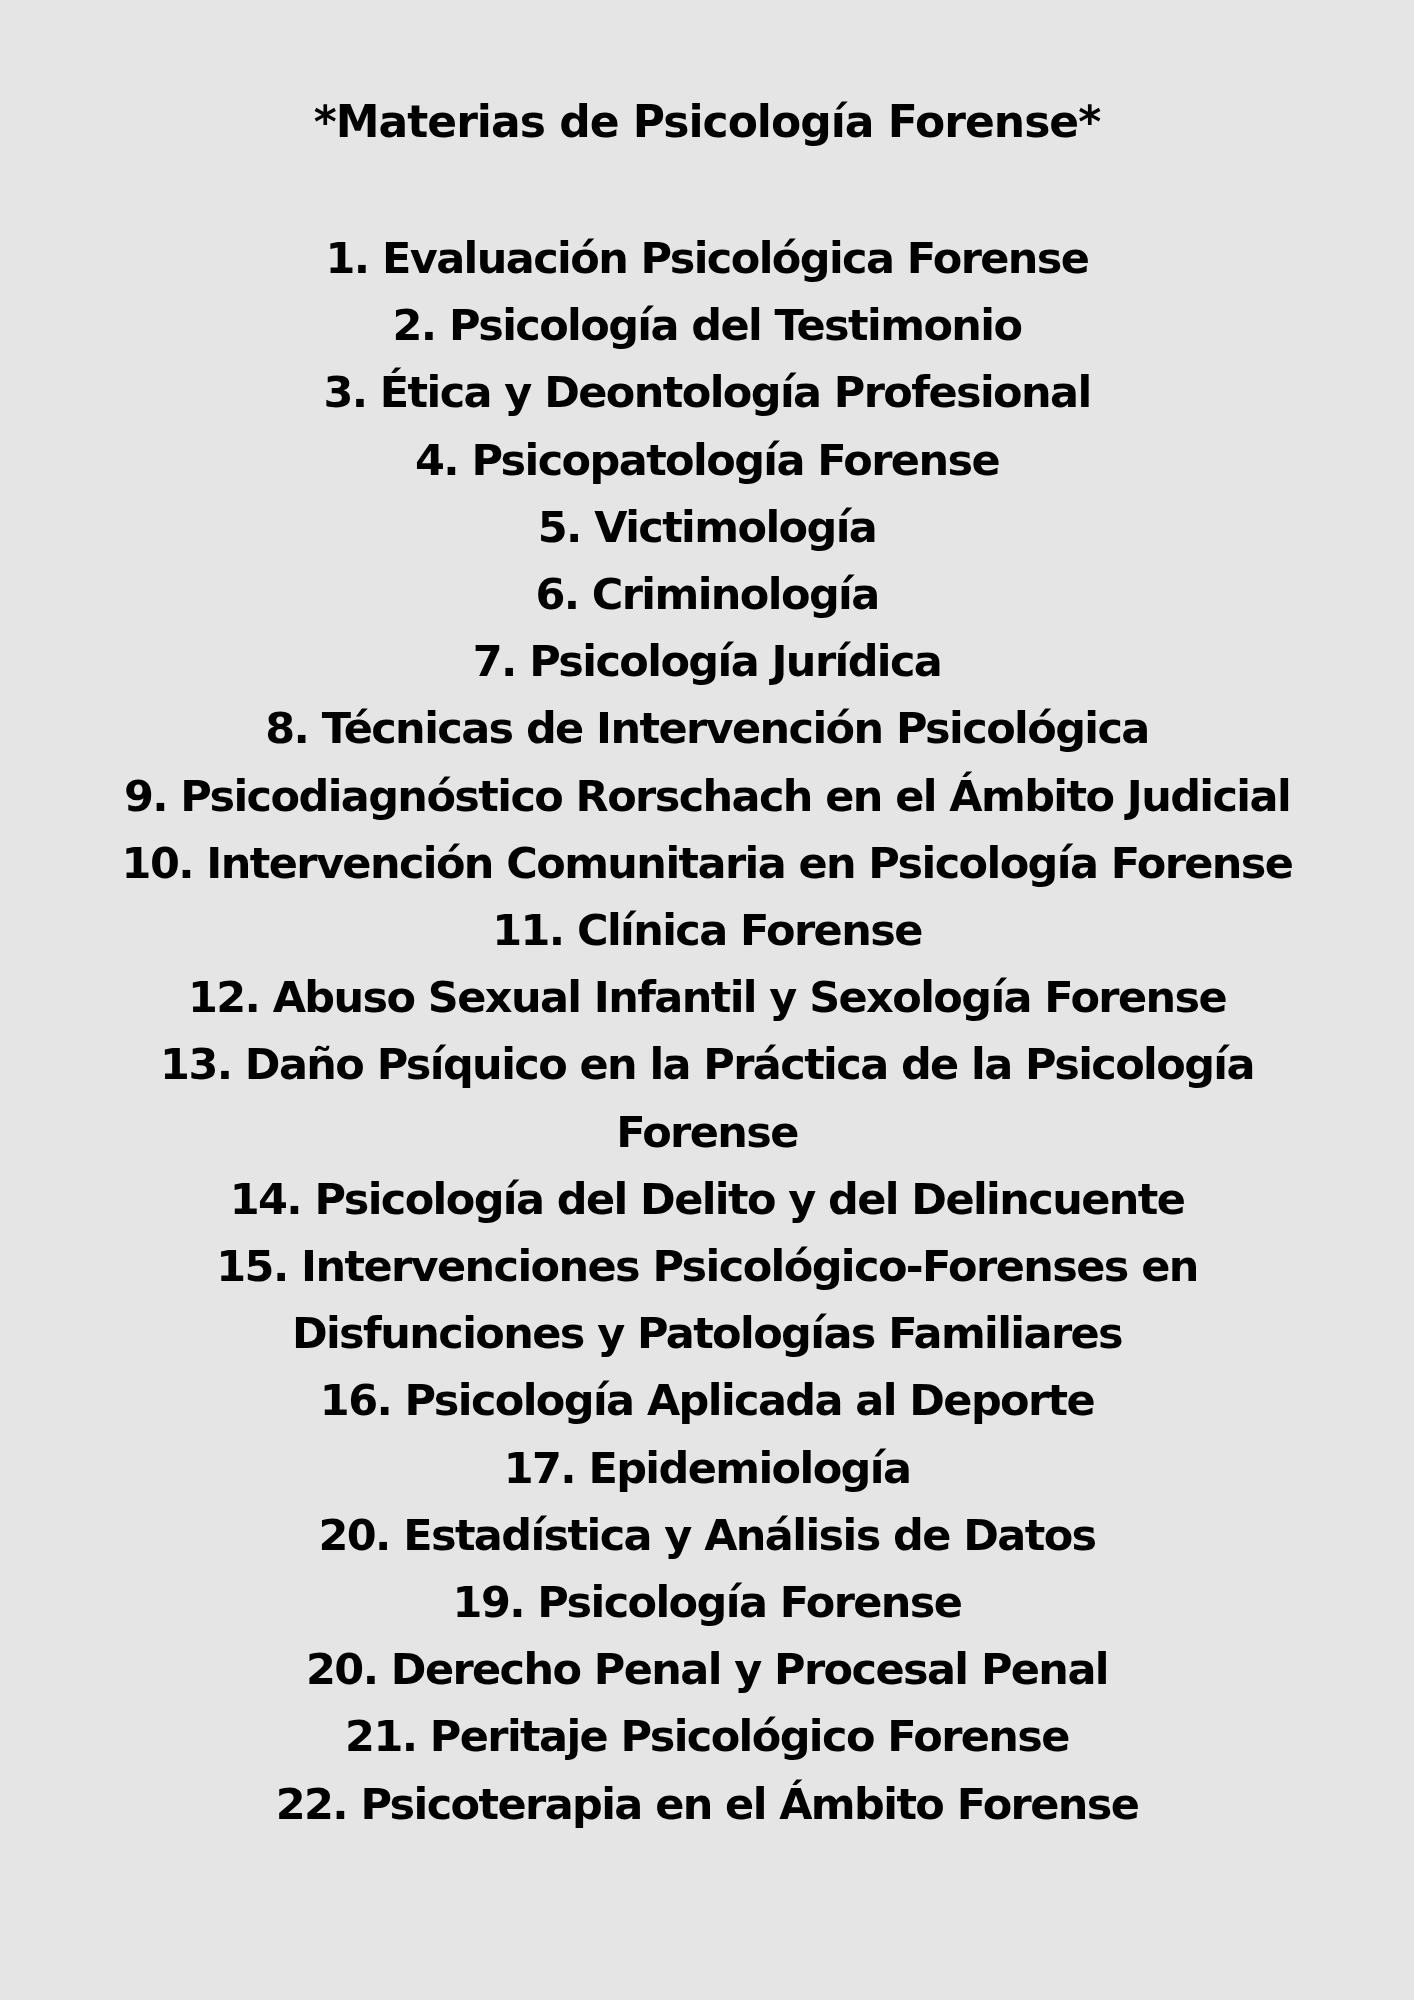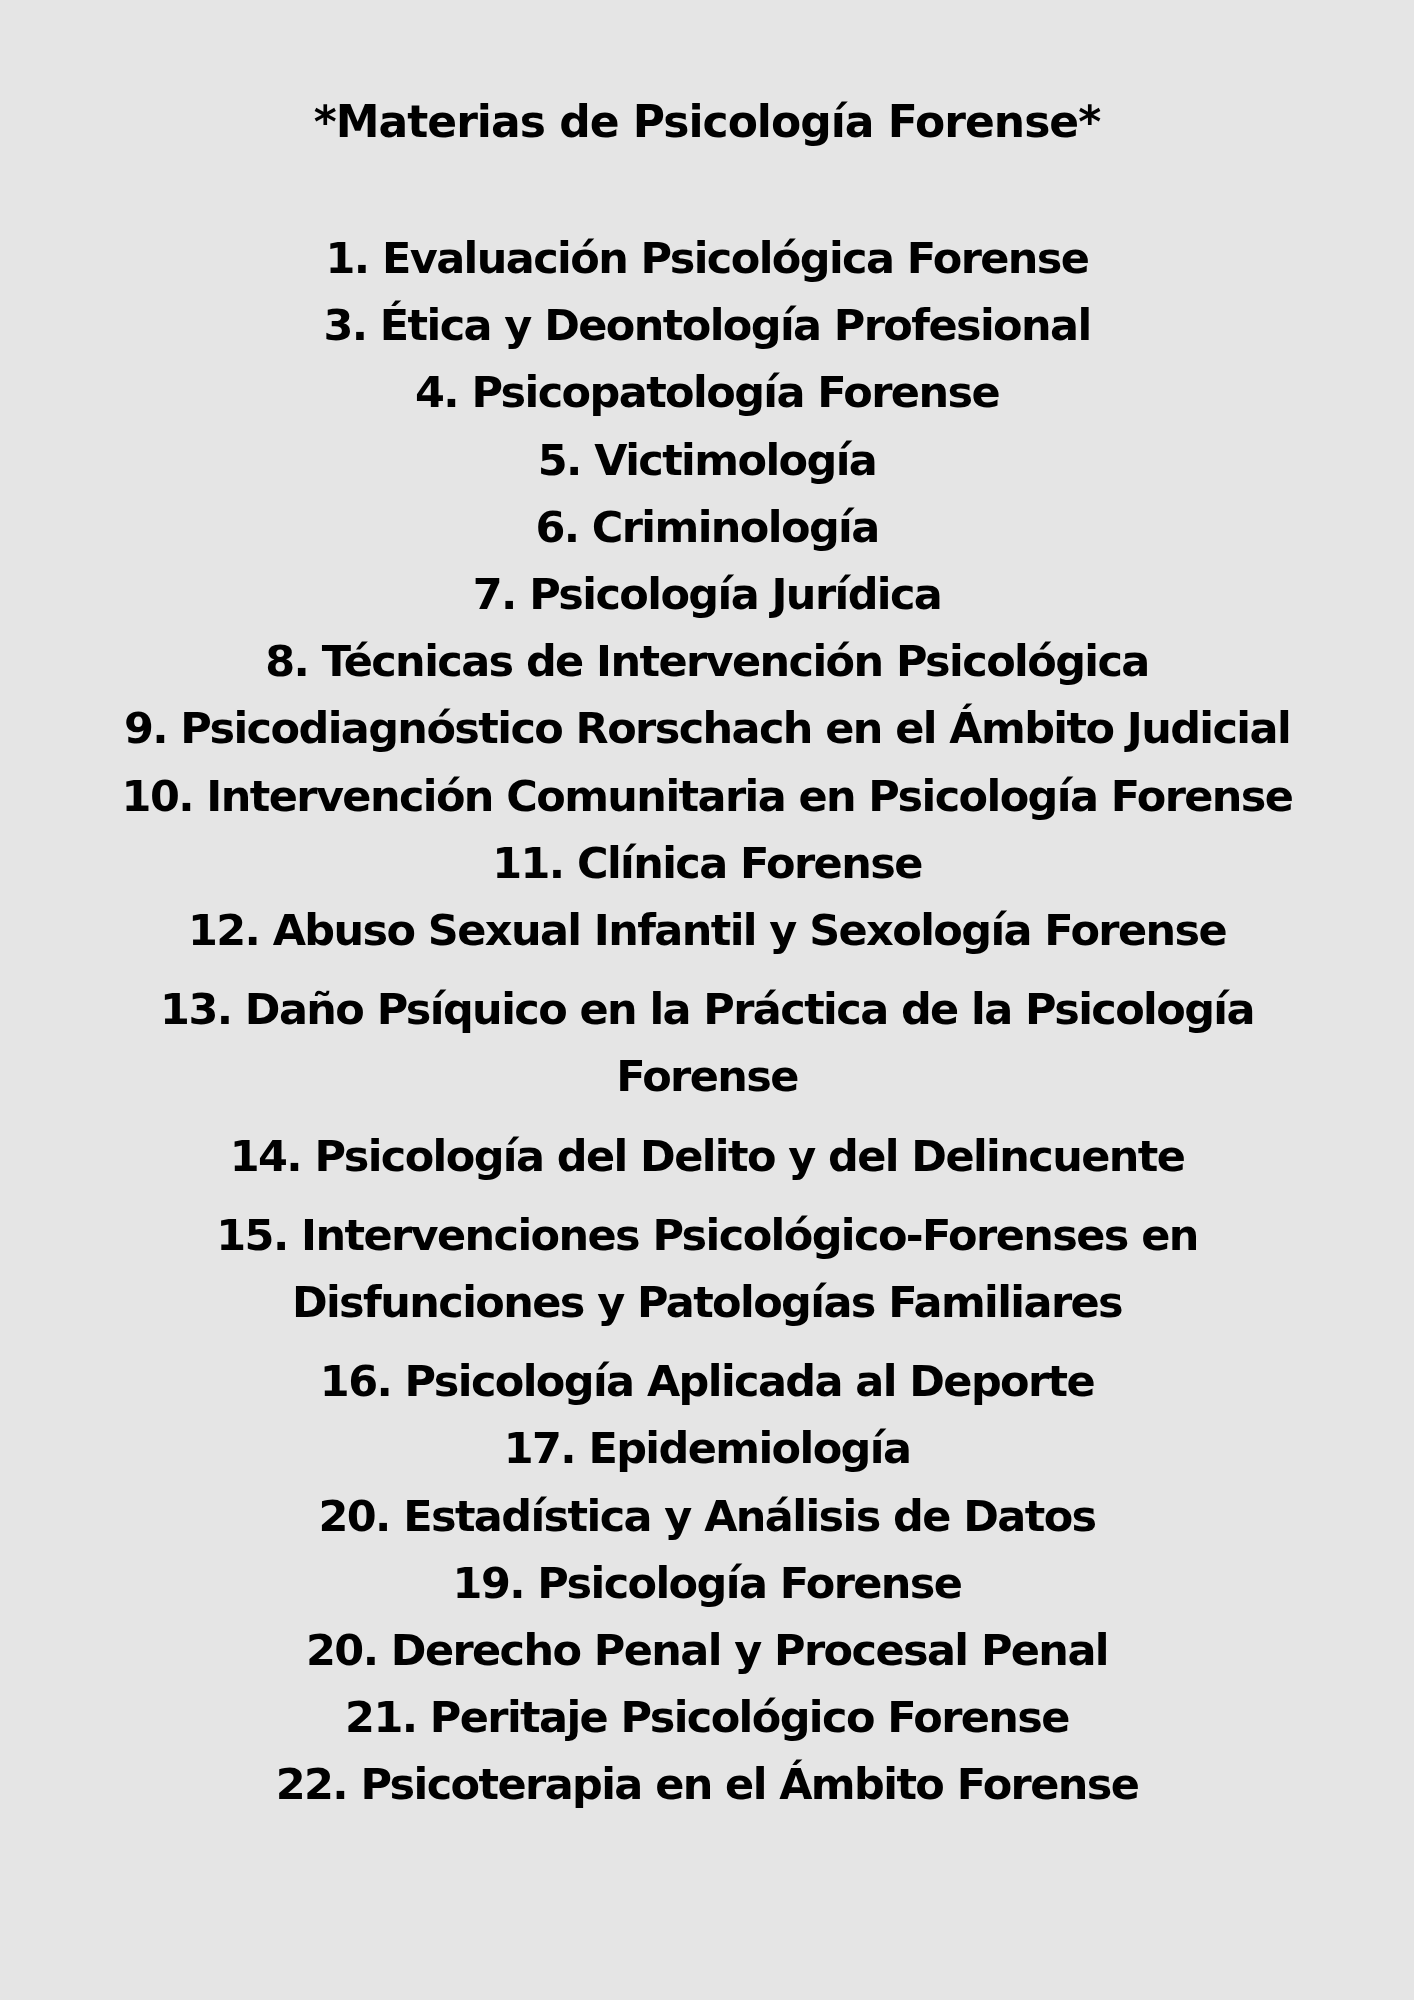--- a/index.html
+++ b/index.html
@@ -15,29 +15,30 @@
       font-size: 44px; line-height: 60px; letter-spacing: -1px;
     }
     .list {
       position: absolute; left: 40px; width: 1334px; top: 225px;
       margin: 0; padding: 0; list-style: none;
     }
     .list li {
       font-size: 43px; line-height: 67.2px; letter-spacing: -1.6px;
       white-space: normal;
     }
-    .list li.wrap { width: 1160px; margin: 12px auto; }
+    .list li.wrap { width: 1160px; margin: 0 auto; }
   </style>
 </head>
 <body>
 
 <div class="page">
   <div class="title">*Materias de Psicología Forense*</div>
   <ul class="list">
     <li>1. Evaluación Psicológica Forense</li>
+    <li>2. Psicología del Testimonio</li>
     <li>3. Ética y Deontología Profesional</li>
     <li>4. Psicopatología Forense</li>
     <li>5. Victimología</li>
     <li>6. Criminología</li>
     <li>7. Psicología Jurídica</li>
     <li>8. Técnicas de Intervención Psicológica</li>
     <li>9. Psicodiagnóstico Rorschach en el Ámbito Judicial</li>
     <li>10. Intervención Comunitaria en Psicología Forense</li>
     <li>11. Clínica Forense</li>
     <li>12. Abuso Sexual Infantil y Sexología Forense</li>

